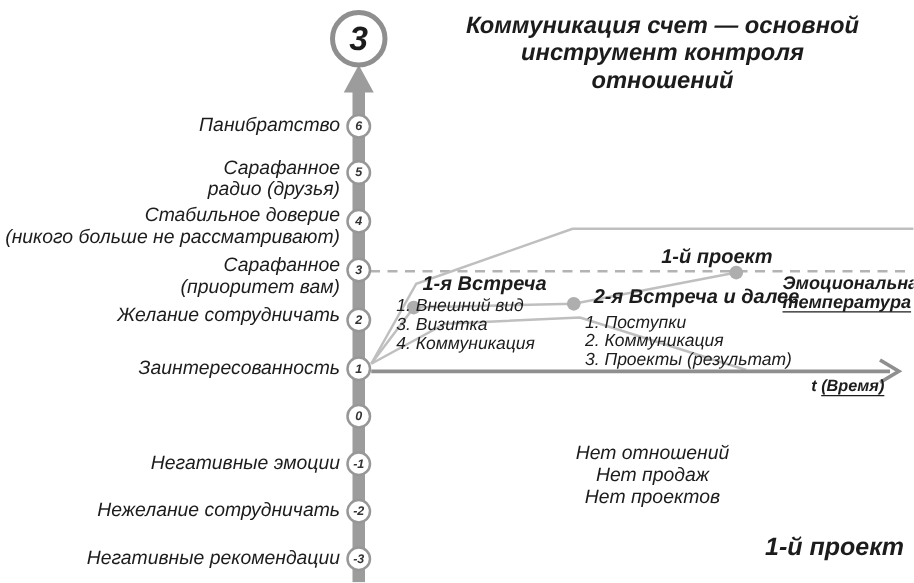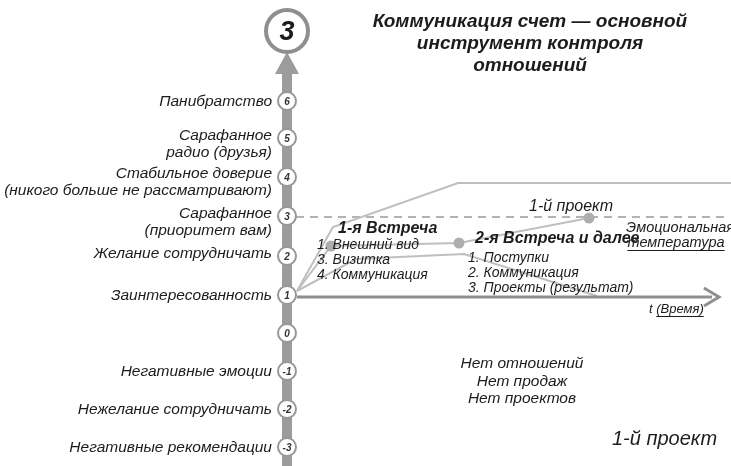--- a/index.html
+++ b/index.html
@@ -25,21 +25,21 @@
     position:absolute;left:360px;top:10px;width:340px;z-index:2;
     text-align:center;font-size:19px;font-weight:bold;line-height:22px;
   }
   .scale-label{
     position:absolute;right:459px;z-index:2;text-align:right;
     font-size:15.5px;line-height:17px;white-space:nowrap;
   }
   .ann{position:absolute;z-index:2;white-space:nowrap;}
   .m-title{font-size:16px;font-weight:bold;}
   .m-list{font-size:14px;line-height:15px;}
-  .bold{font-weight:normal;}
+  .bold{font-weight:bold;}
   .center{text-align:center;}
   .u{text-decoration:underline;text-underline-offset:3px;}
 </style>
 </head>
 <body>
 
 <div class="canvas">
 
   <svg class="svg-layer" width="731" height="466" viewBox="0 0 731 466">
 

